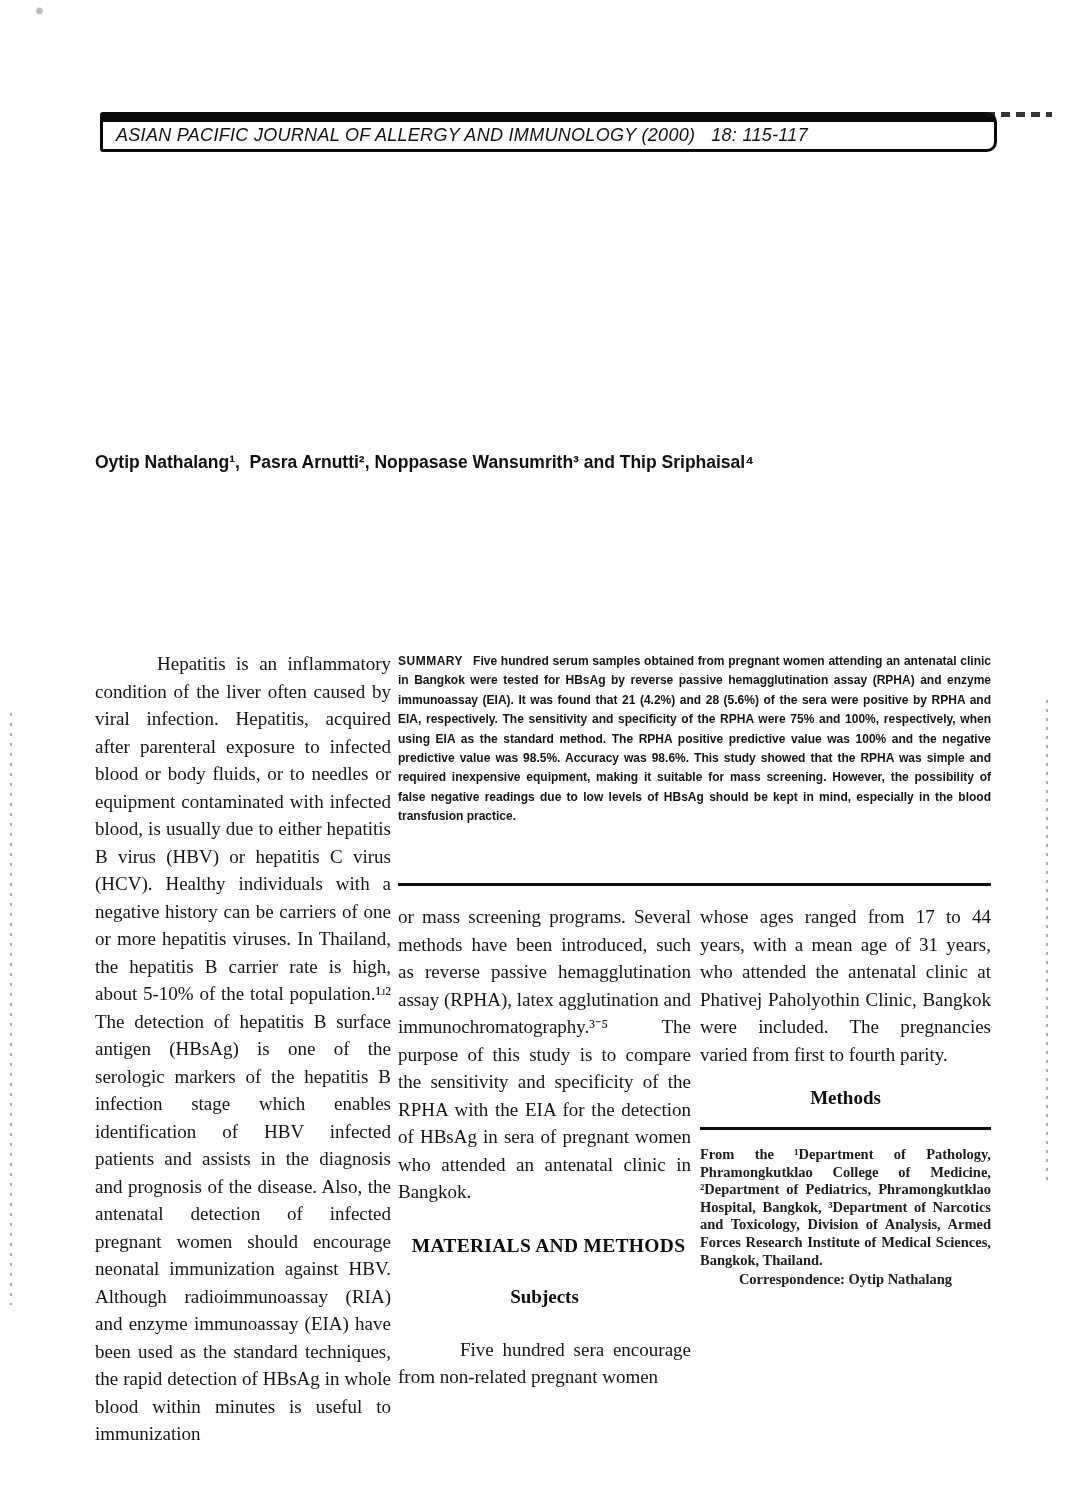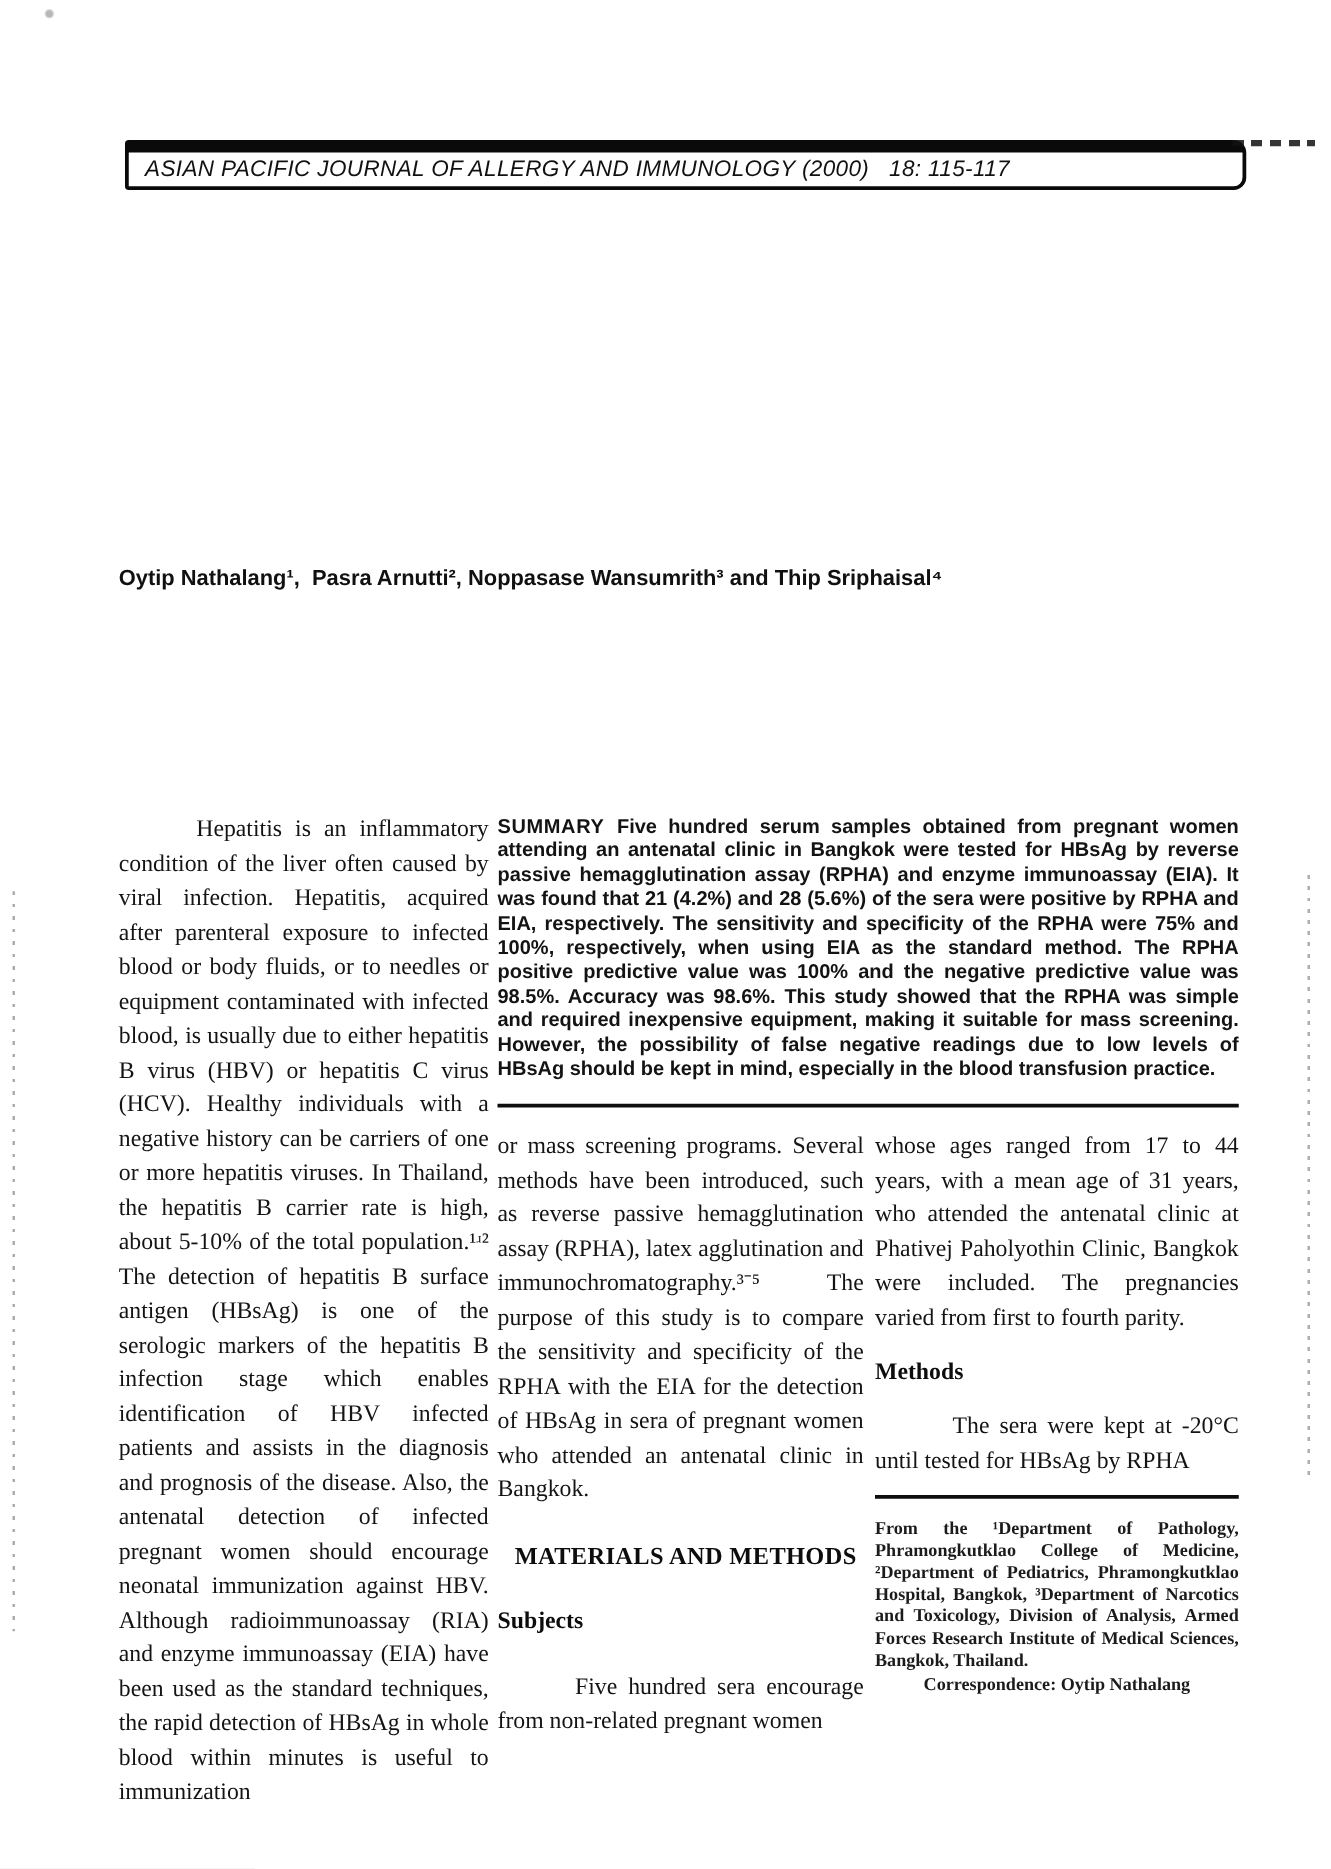--- a/index.html
+++ b/index.html
@@ -64,21 +64,21 @@
     color:#141414;
   }
   .col-left{position:absolute;left:95px;top:650px;width:296px;}
   .col-mid{position:absolute;left:398px;top:903px;width:293px;}
   .col-right{position:absolute;left:700px;top:903px;width:291px;}
   .indent{text-indent:62px;}
   p{margin:0;}
   .summary{
     position:absolute;left:398px;top:652px;width:593px;
     font-weight:bold;
-    font-size:16px;
+    font-size:12px;
     line-height:19.4px;
     text-align:justify;
     color:#131313;
   }
   .summary-label{letter-spacing:.5px;margin-right:10px;}
   .rule-summary{
     position:absolute;left:398px;top:883px;width:593px;height:3px;
     background:#0e0e0e;
   }
   .section-heading{
@@ -92,21 +92,21 @@
     color:#0d0d0d;
     text-align:center;
   }
   .sub-heading{
     font-family:"Liberation Serif", serif;
     font-weight:bold;
     font-size:19px;
     line-height:27px;
     margin:0 0 26px 0;
     color:#0d0d0d;
-    text-align:left;
+    text-align:center;
   }
   .mid-para1{margin-bottom:26px;}
   .right-para1{margin-bottom:16px;}
   .methods-heading{margin-top:16px;margin-bottom:16px;}
   .rule-footnote{
     width:291px;height:3px;background:#0e0e0e;margin:14px 0 16px 0;
   }
   .footnote{
     font-size:14.5px;
     line-height:17.6px;
@@ -154,21 +154,20 @@
   <div class="col-mid serif-body">
     <p class="mid-para1">or mass screening programs. Several methods have been introduced, such as reverse passive hemagglutination assay (RPHA), latex agglutination and immunochromatography.³⁻⁵ The purpose of this study is to compare the sensitivity and specificity of the RPHA with the EIA for the detection of HBsAg in sera of pregnant women who attended an antenatal clinic in Bangkok.</p>
     <div class="section-heading">MATERIALS AND METHODS</div>
     <div class="sub-heading">Subjects</div>
     <p class="indent">Five hundred sera encourage from non-related pregnant women</p>
   </div>
 
   <div class="col-right serif-body">
     <p class="right-para1">whose ages ranged from 17 to 44 years, with a mean age of 31 years, who attended the antenatal clinic at Phativej Paholyothin Clinic, Bangkok were included. The pregnancies varied from first to fourth parity.</p>
     <div class="sub-heading methods-heading">Methods</div>
-    <p class="indent">The sera were kept at -20°C until tested for HBsAg by RPHA</p>
     <div class="rule-footnote"></div>
     <div class="footnote">
       <span>From the ¹Department of Pathology, Phramongkutklao College of Medicine, ²Department of Pediatrics, Phramongkutklao Hospital, Bangkok, ³Department of Narcotics and Toxicology, Division of Analysis, Armed Forces Research Institute of Medical Sciences, Bangkok, Thailand.</span>
       <span class="corr">Correspondence: Oytip Nathalang</span>
     </div>
   </div>
 
   <div class="scan-line-left"></div>
   <div class="scan-line-right"></div>
 

